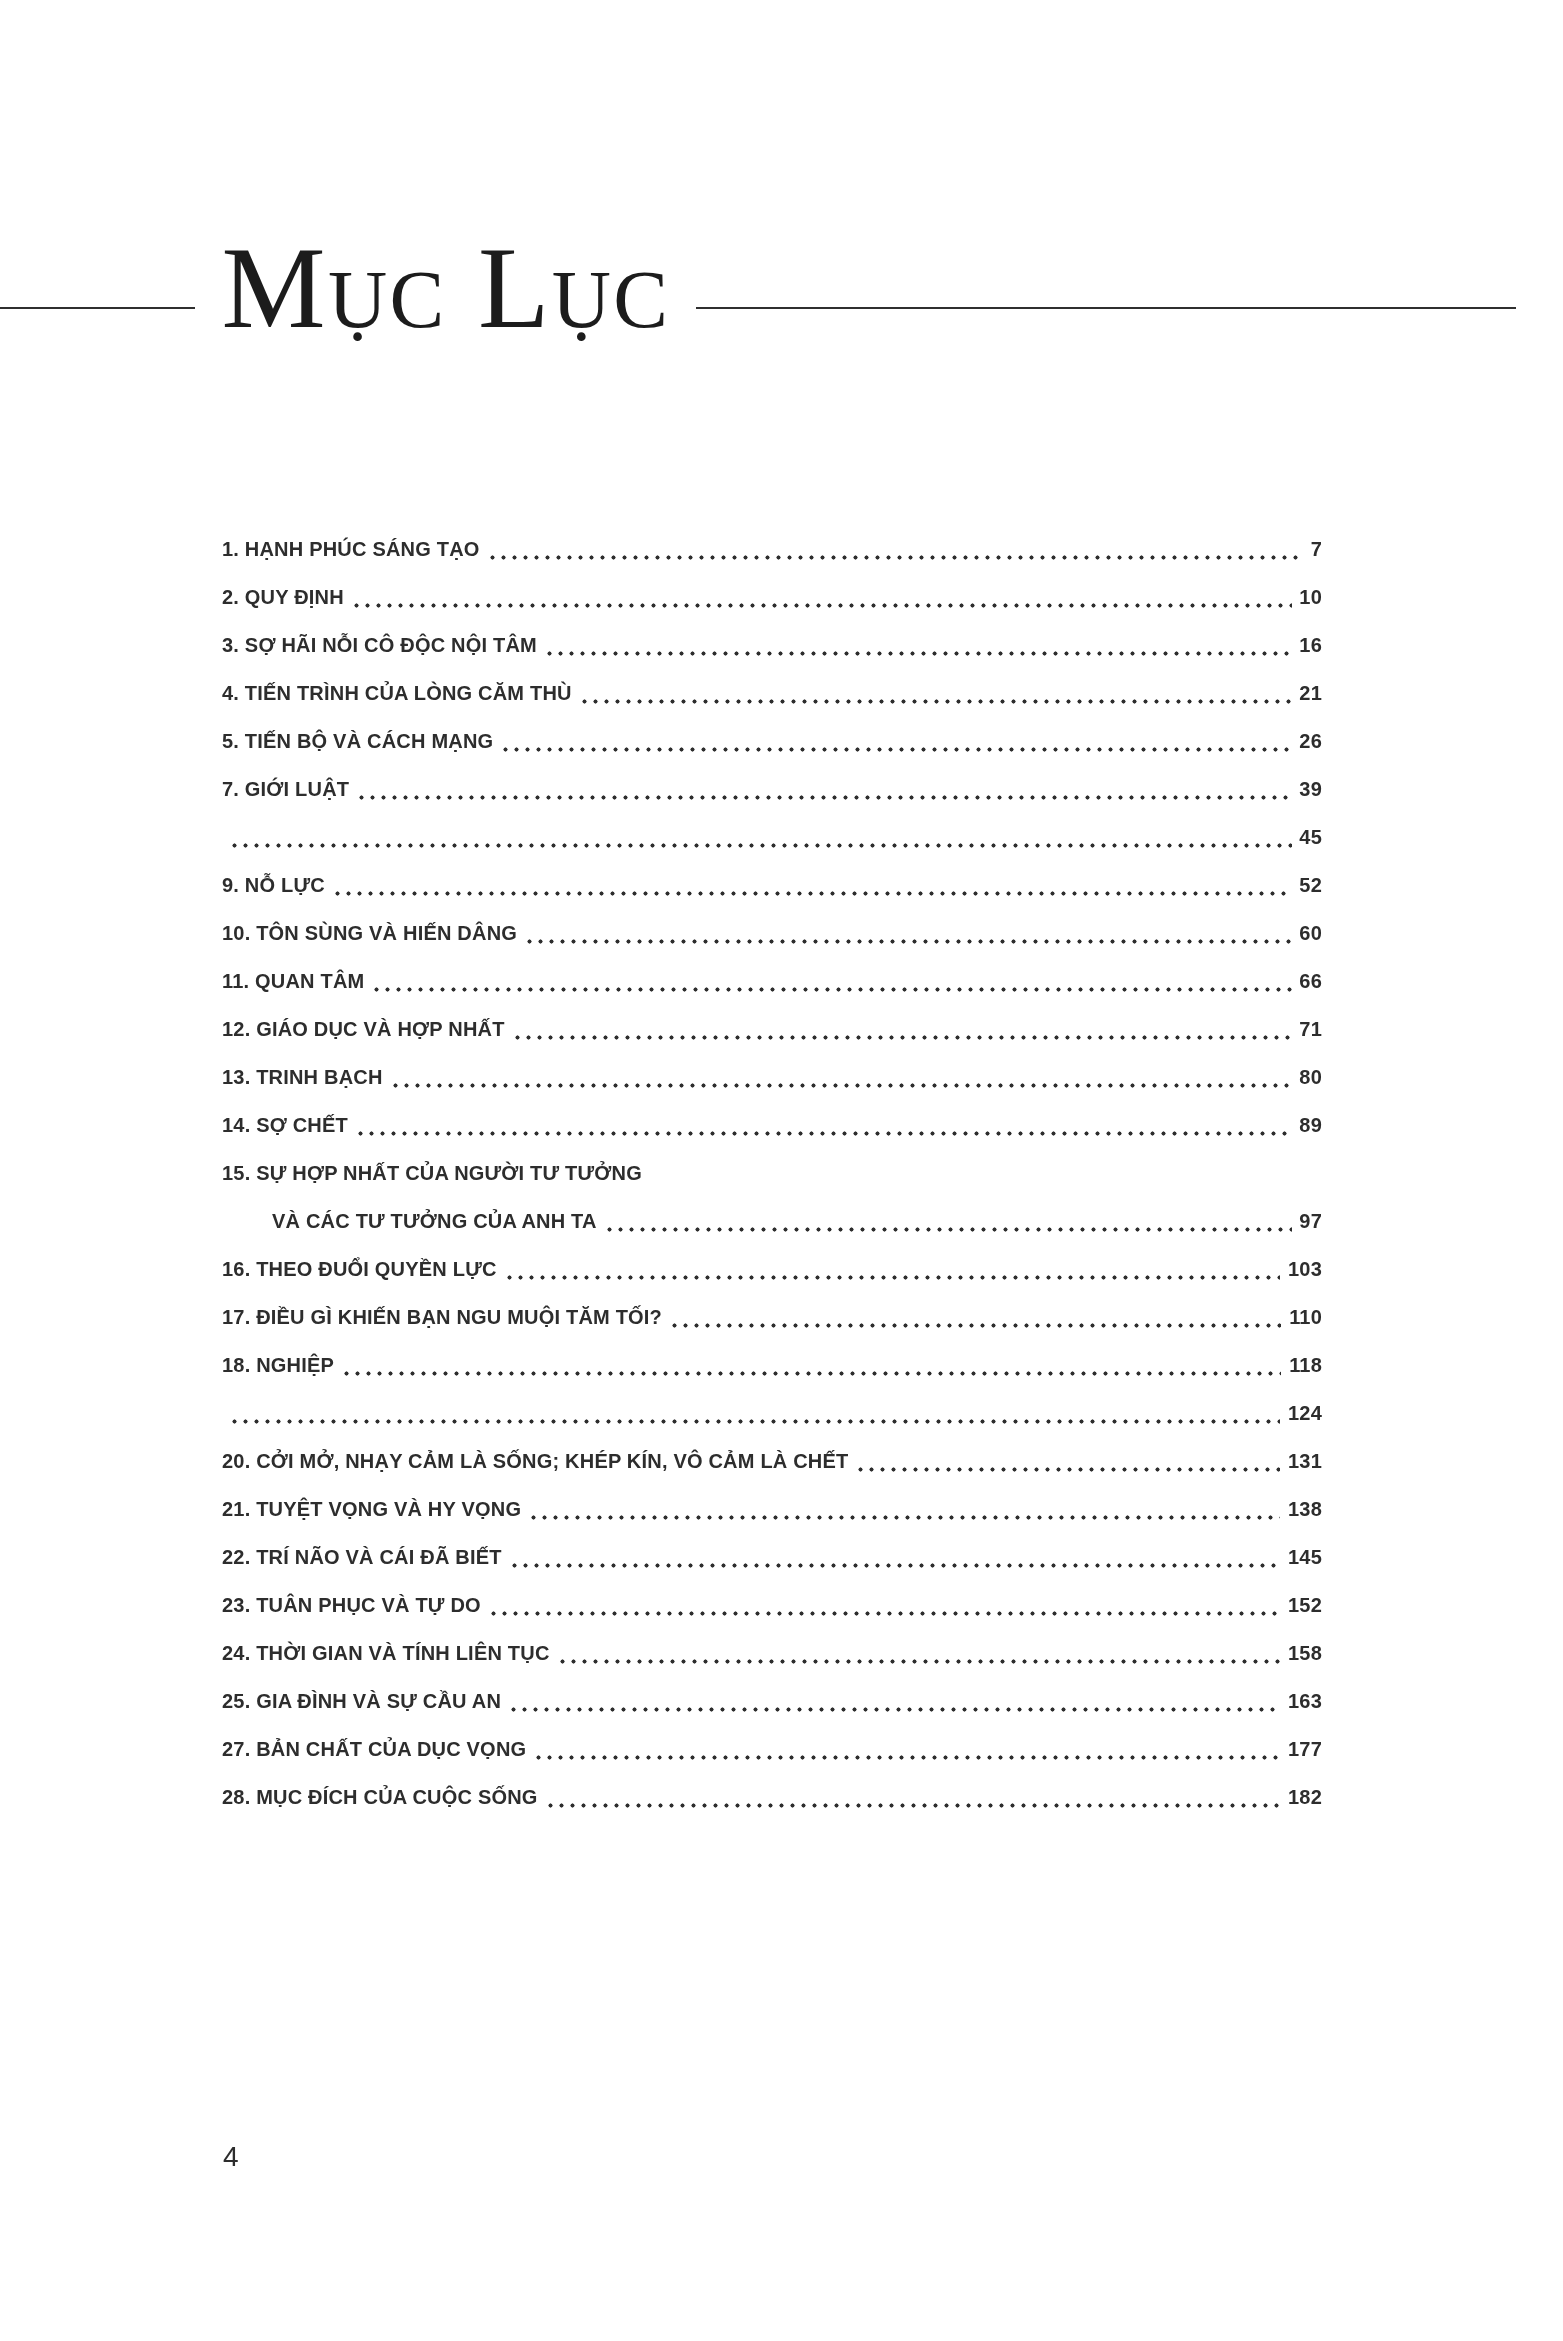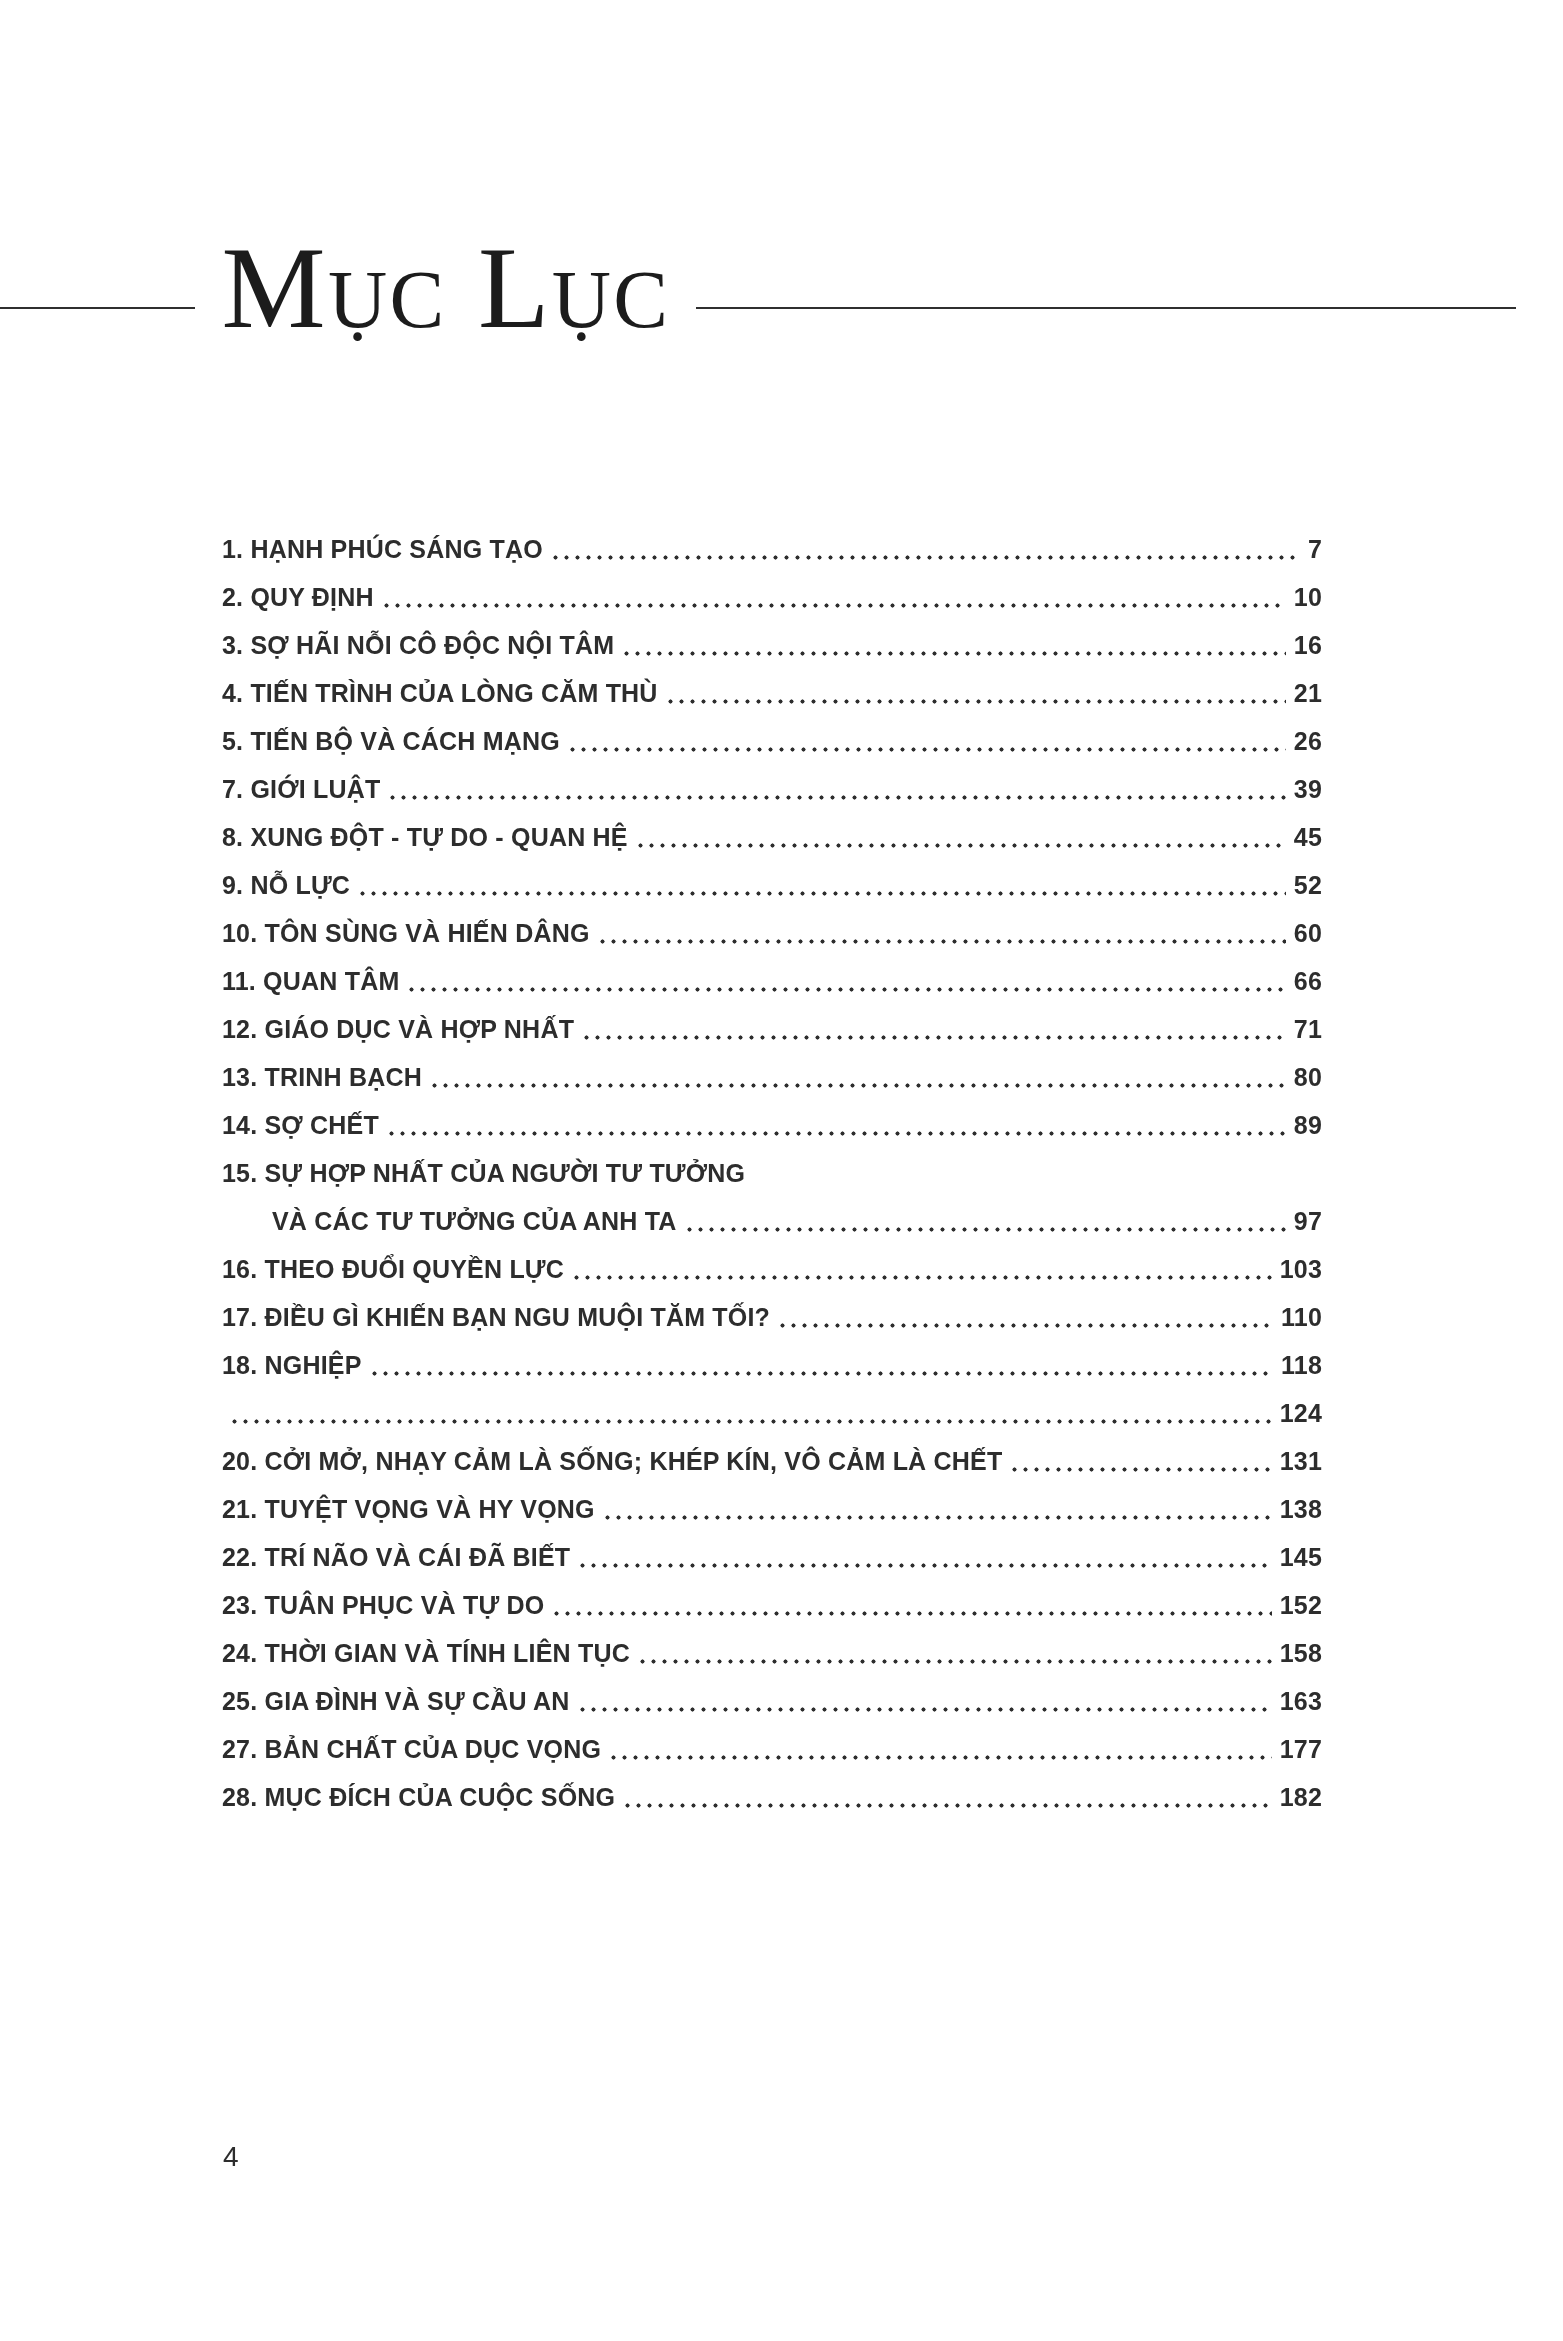--- a/index.html
+++ b/index.html
@@ -44,21 +44,21 @@
 
   
   .toc {
     margin: 173px 0 0 222px;
     width: 1100px;
     color: #2d2d2d;
   }
   .toc-row {
     display: flex;
     align-items: flex-start;
-    font-size: 25px;
+    font-size: 20px;
     font-weight: bold;
     line-height: 48px;
     letter-spacing: 0.2px;
   }
   .toc-row.indent { padding-left: 50px; }
   .toc-label { flex: 0 1 auto; white-space: nowrap; }
   .toc-leader {
     flex: 1 1 9.4px;
     align-self: stretch;
     margin: 0 7.8px 0 7px;
@@ -113,21 +113,20 @@
         <span class="toc-label">5. TIẾN BỘ VÀ CÁCH MẠNG</span>
         <span class="toc-leader"></span>
         <span class="toc-page">26</span>
       </div>
       <div class="toc-row">
         <span class="toc-label">7. GIỚI LUẬT</span>
         <span class="toc-leader"></span>
         <span class="toc-page">39</span>
       </div>
       <div class="toc-row">
-        <span class="toc-label">8. XUNG ĐỘT - TỰ DO - QUAN HỆ</span>
         <span class="toc-leader"></span>
         <span class="toc-page">45</span>
       </div>
       <div class="toc-row">
         <span class="toc-label">9. NỖ LỰC</span>
         <span class="toc-leader"></span>
         <span class="toc-page">52</span>
       </div>
       <div class="toc-row">
         <span class="toc-label">10. TÔN SÙNG VÀ HIẾN DÂNG</span>

